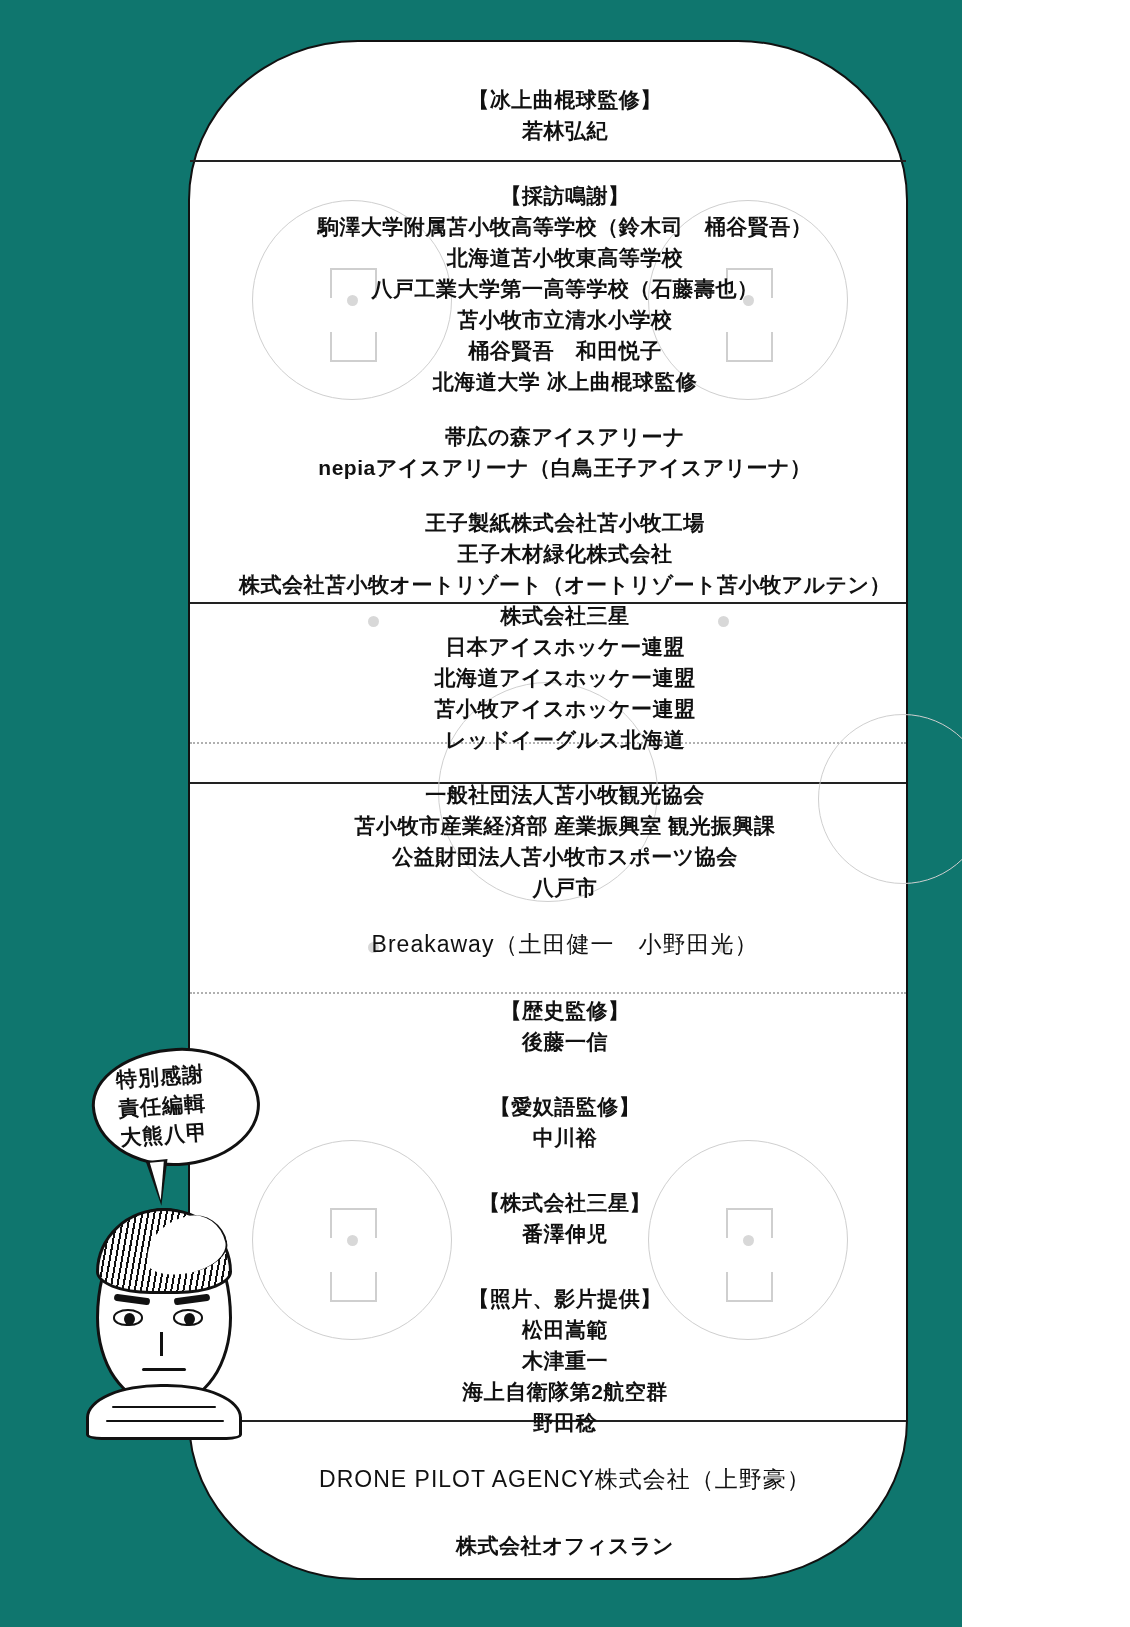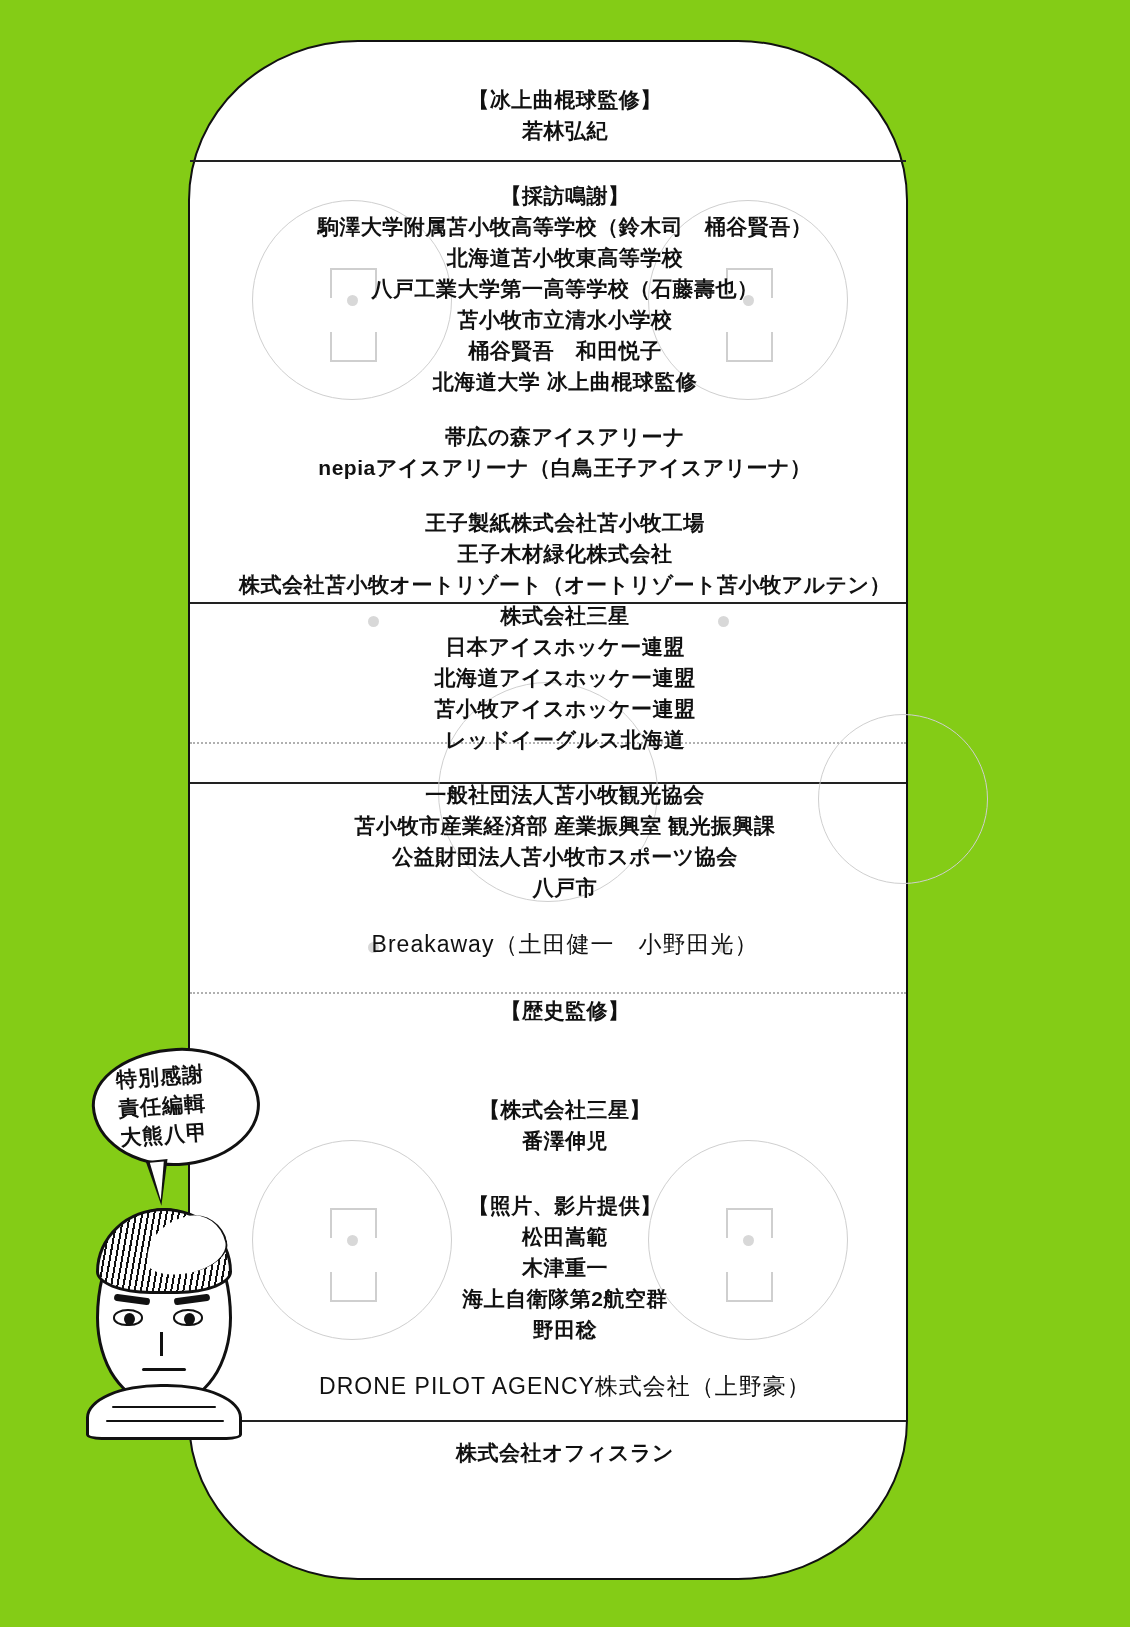--- a/index.html
+++ b/index.html
@@ -2,23 +2,23 @@
 <html><head>
 <meta charset="utf-8">
 <style>
   html, body {
     margin: 0;
     padding: 0;
     background: #ffffff;
   }
   #page {
     position: relative;
-    width: 1130px;
+    width: 962px;
     height: 1627px;
-    background: #84cc16;
+    background: #0f766e;
     font-family: "Liberation Sans", "DejaVu Sans", sans-serif;
     overflow: hidden;
   }
 
   
   #rink {
     position: absolute;
     left: 188px;
     top: 40px;
     width: 720px;
@@ -372,22 +372,27 @@
         <div class="ln">公益財団法人苫小牧市スポーツ協会</div>
         <div class="ln">八戸市</div>
       </div>
       <div class="gap-m"></div>
       <div class="blk">
         <div class="ln big">Breakaway（土田健一　小野田光）</div>
       </div>
       <div class="gap-l"></div>
       <div class="blk">
         <div class="ln head">【歴史監修】</div>
-      </div>
-      <div class="gap-l"></div>
+        <div class="ln">後藤一信</div>
+      </div>
+      <div class="gap-l"></div>
+      <div class="blk">
+        <div class="ln head">【愛奴語監修】</div>
+        <div class="ln">中川裕</div>
+      </div>
       <div class="gap-l"></div>
       <div class="blk">
         <div class="ln head">【株式会社三星】</div>
         <div class="ln">番澤伸児</div>
       </div>
       <div class="gap-l"></div>
       <div class="blk">
         <div class="ln head">【照片、影片提供】</div>
         <div class="ln">松田嵩範</div>
         <div class="ln">木津重一</div>

